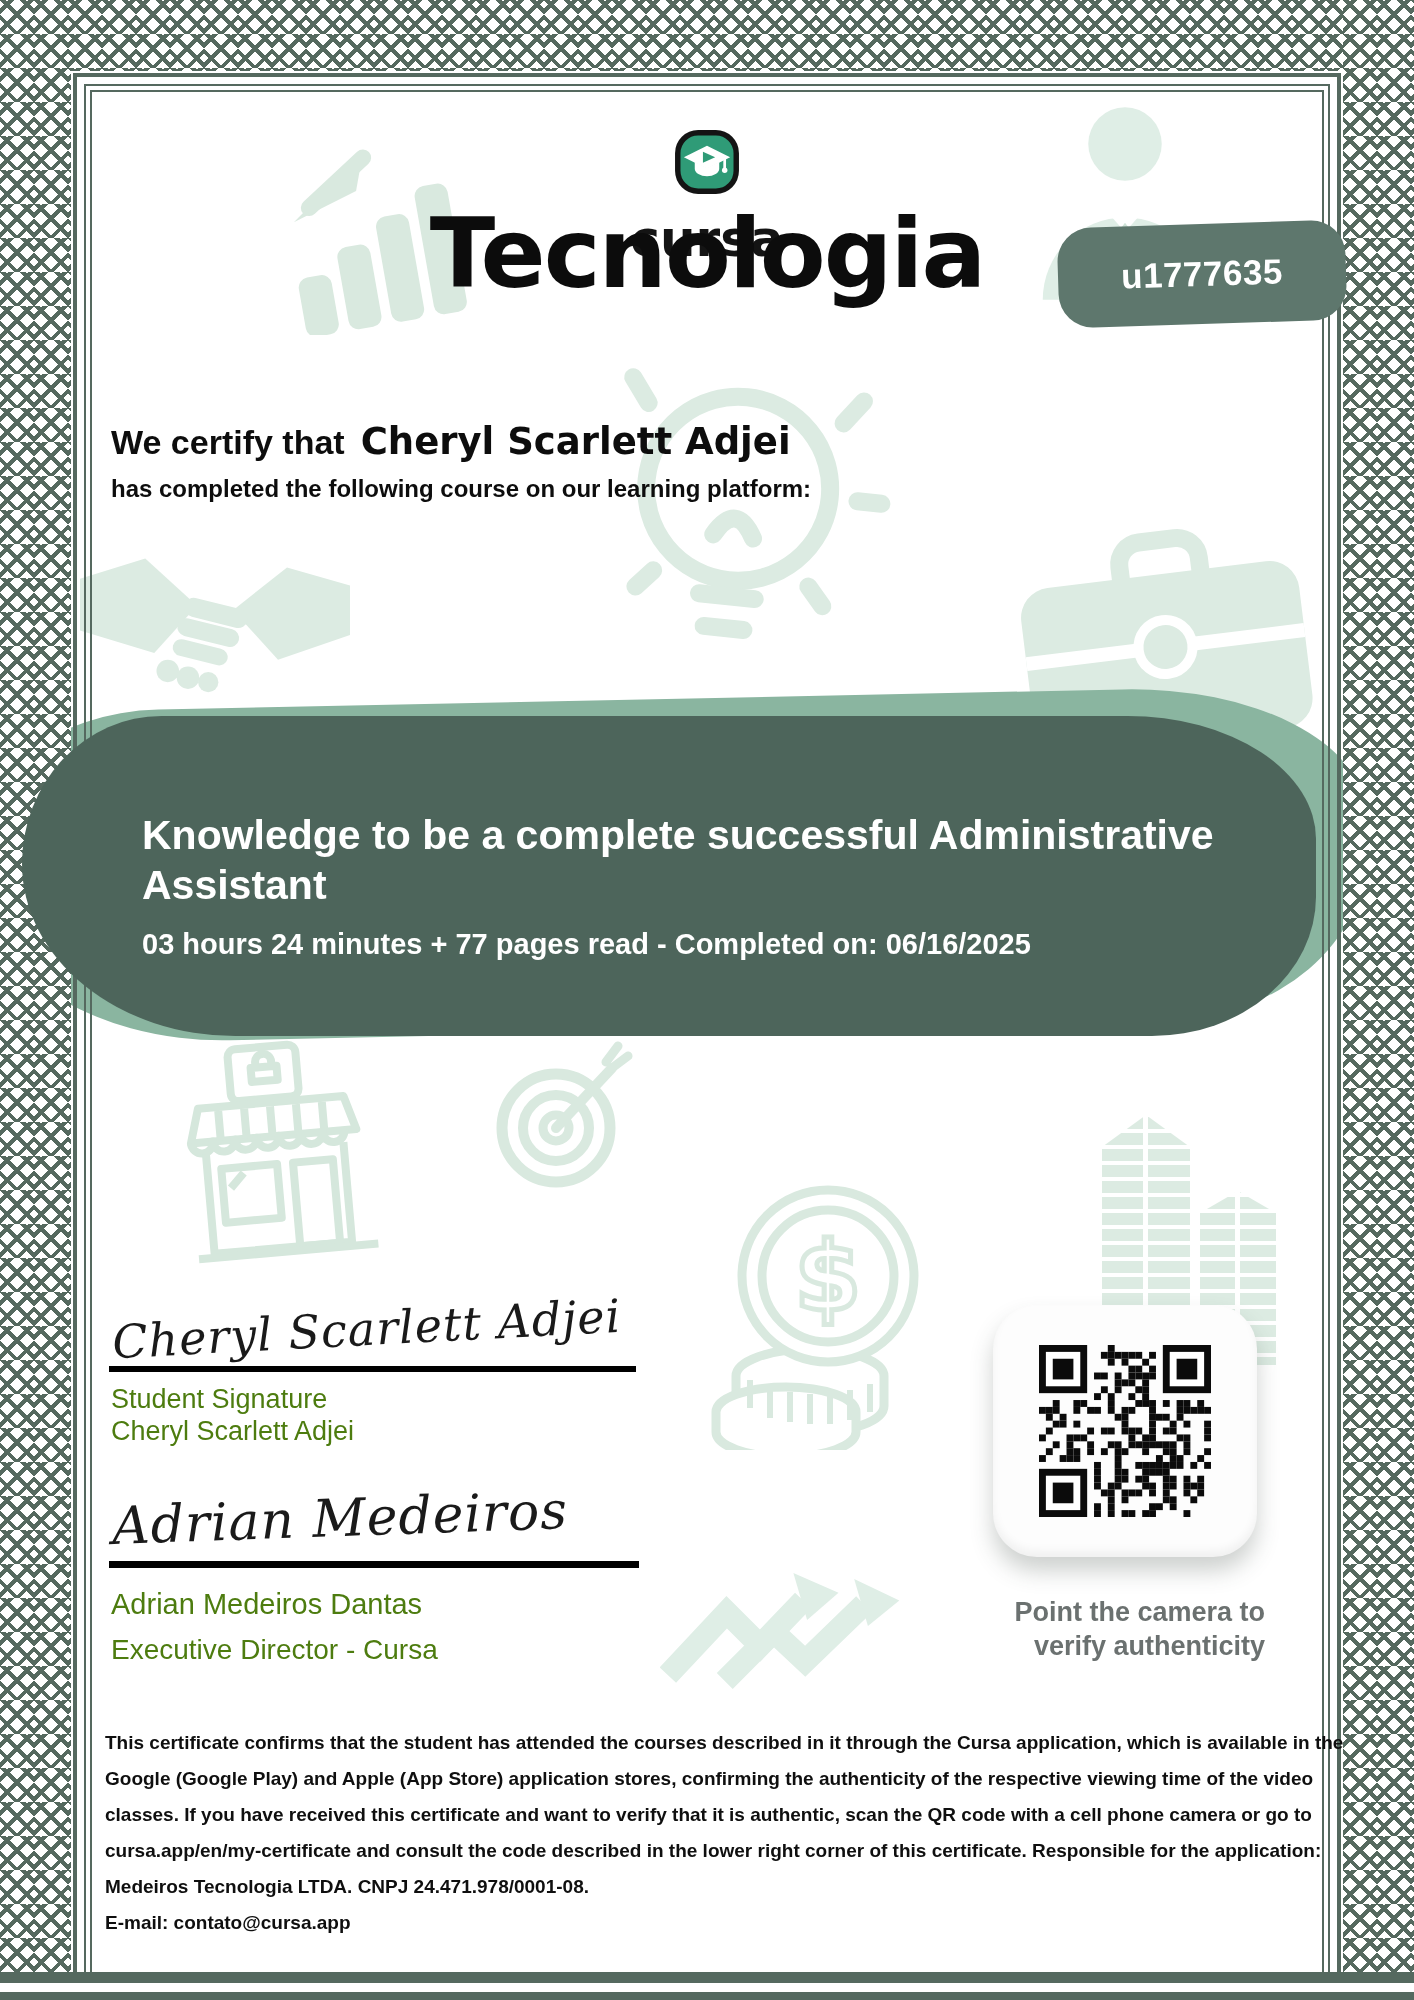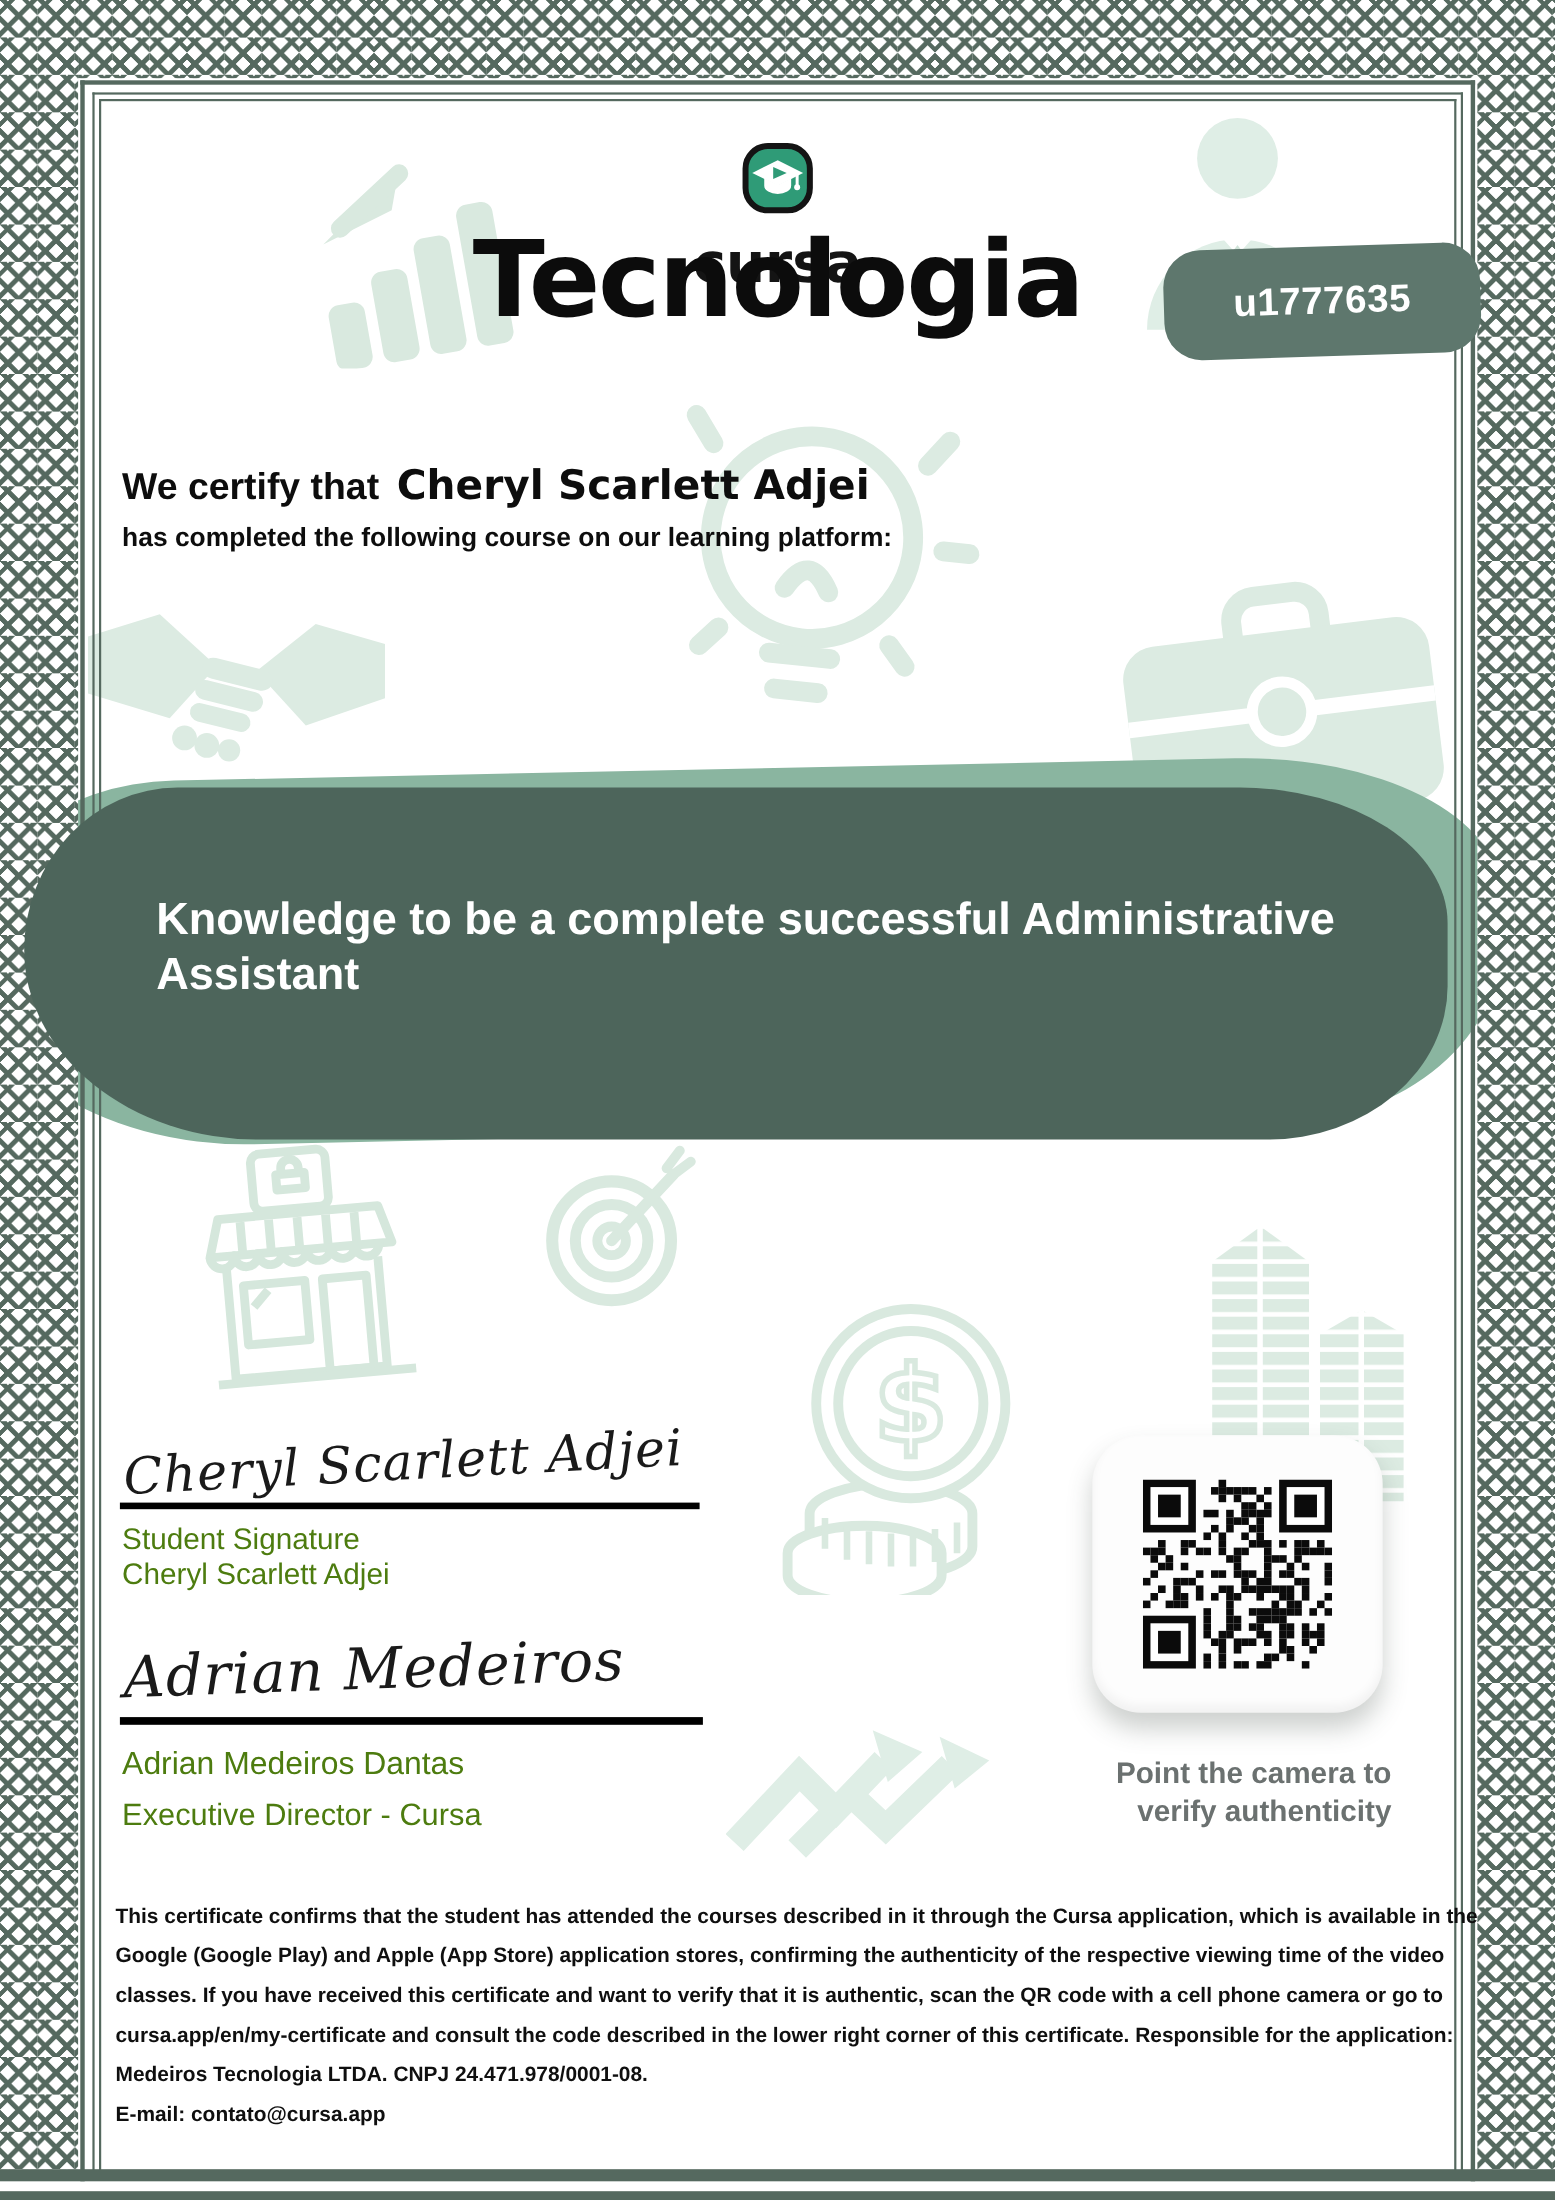--- a/index.html
+++ b/index.html
@@ -231,20 +231,21 @@
   </div>
 
   <div class="certify">
     <div class="l1">
       <span>We certify that</span><span class="name">Cheryl Scarlett Adjei</span>
     </div>
     <div class="l2">has completed the following course on our learning platform:</div>
   </div>
 
   <div class="course-title">Knowledge to be a complete successful Administrative Assistant</div>
+  <div class="course-meta">03 hours 24 minutes + 77 pages read - Completed on: 06/16/2025</div>
 
   <div class="sig-script sig1-script">Cheryl Scarlett Adjei</div>
   <div class="sig-line sig1-line"></div>
   <div class="sig-label sig1-role">Student Signature</div>
   <div class="sig-label sig1-name">Cheryl Scarlett Adjei</div>
 
   <div class="sig-script sig2-script">Adrian Medeiros</div>
   <div class="sig-line sig2-line"></div>
   <div class="sig-label sig2-name">Adrian Medeiros Dantas</div>
   <div class="sig-label sig2-role">Executive Director - Cursa</div>

